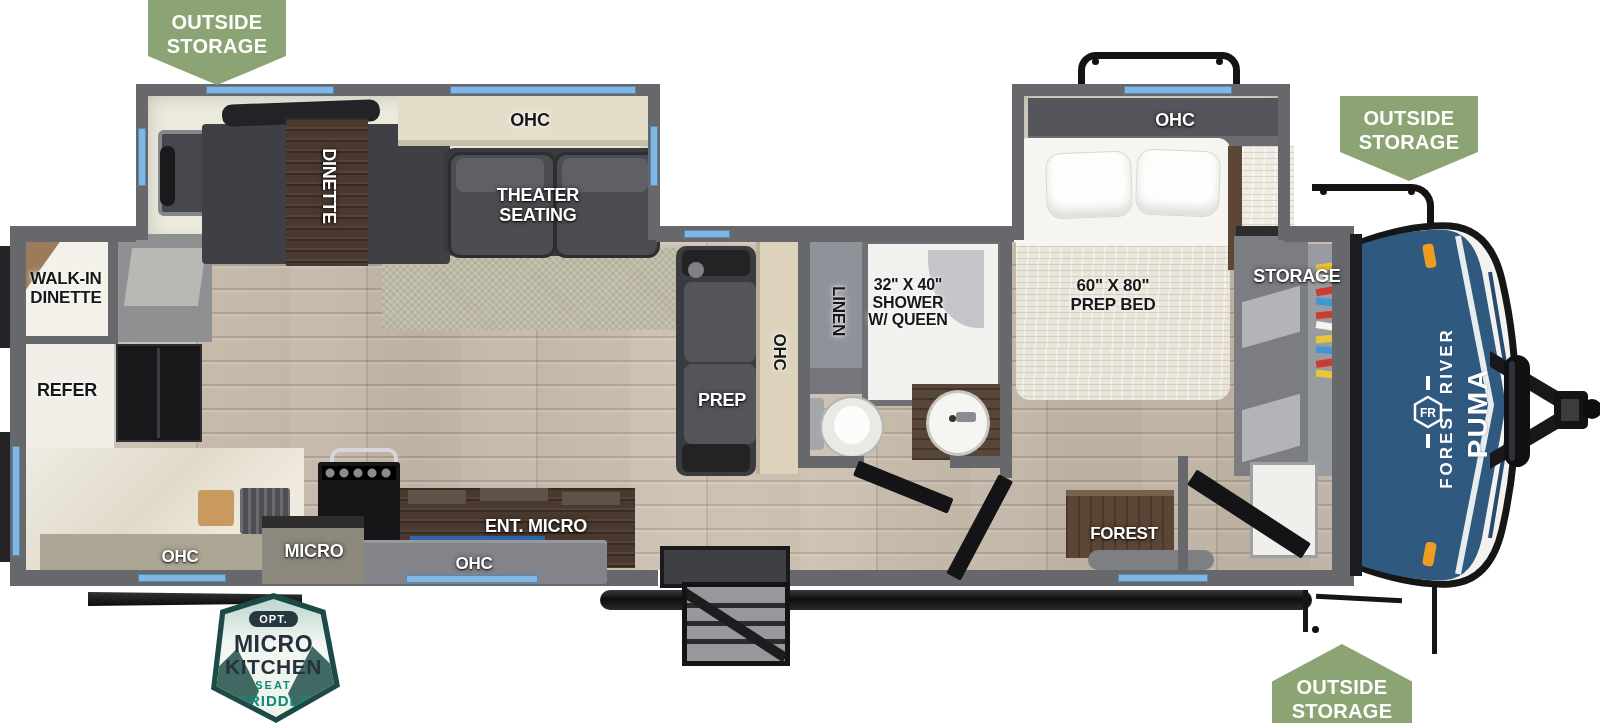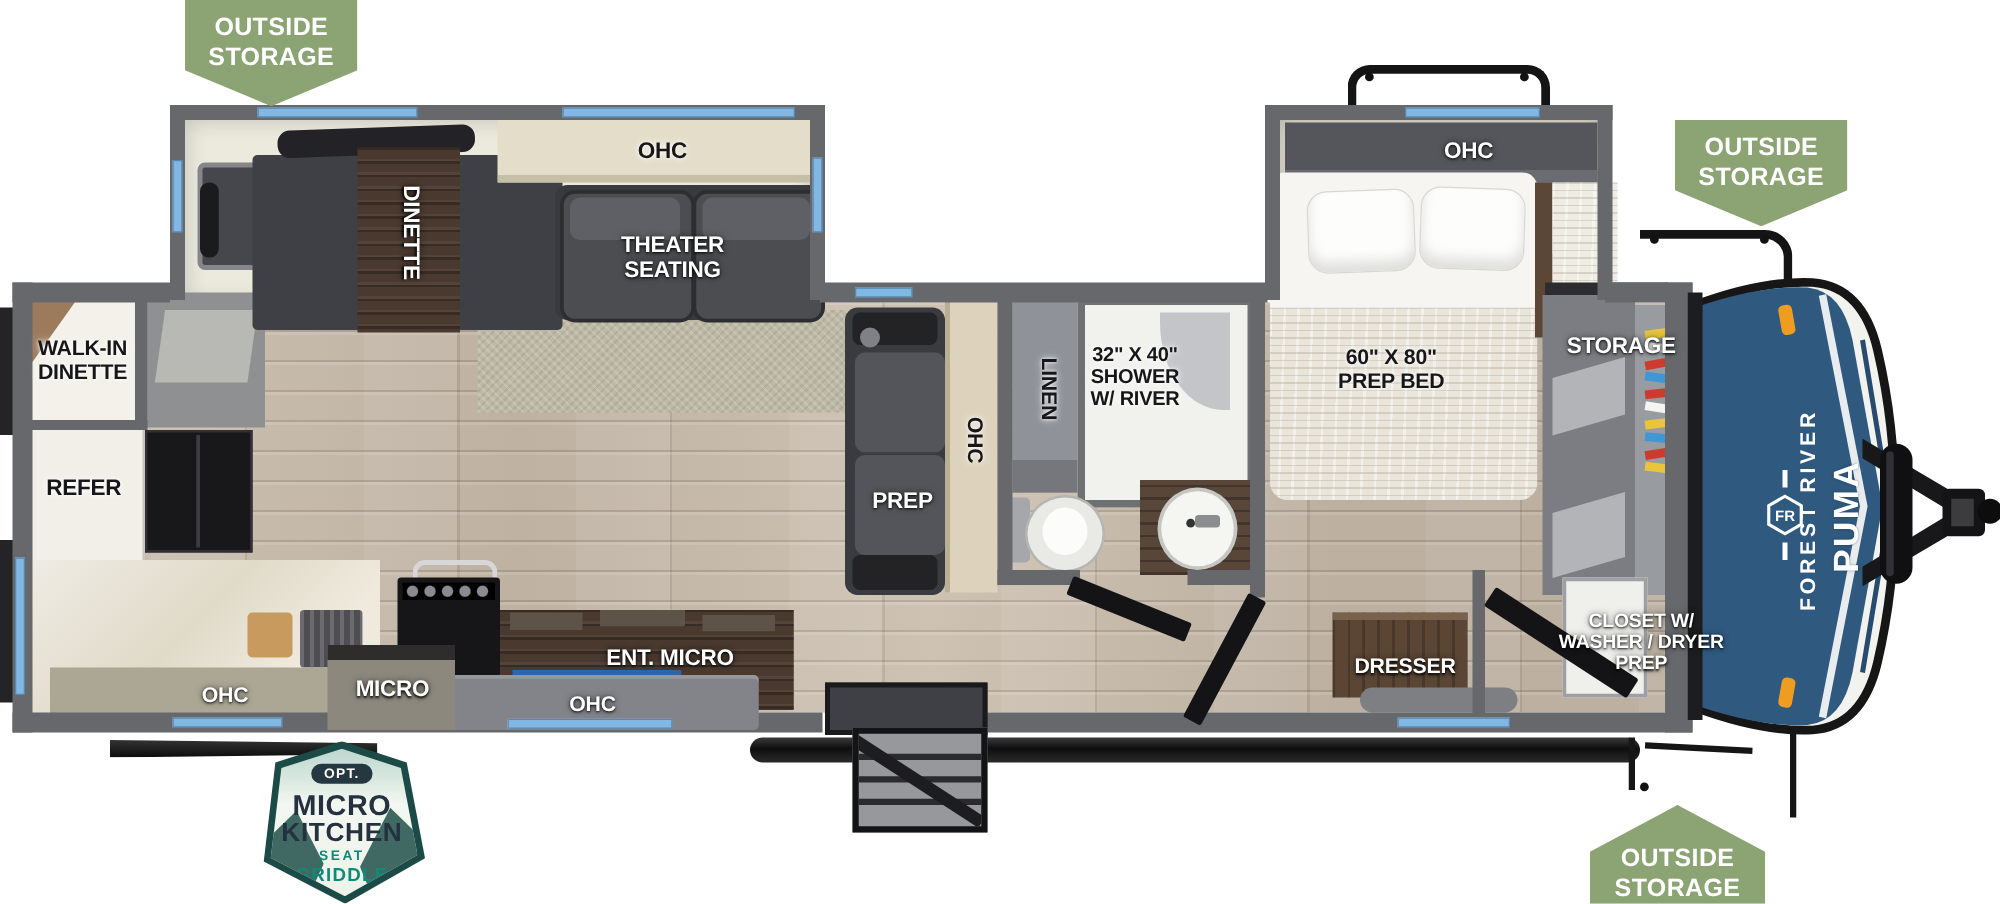--- a/index.html
+++ b/index.html
@@ -236,34 +236,29 @@
   <div class="lbl" style="left:538px;top:206px;font-size:18px;">
     <div>THEATER</div>
     <div>SEATING</div>
   </div>
   <div class="lbl" style="left:722px;top:401px;font-size:18px;">PREP</div>
   <div class="lbl dark r90" style="left:779px;top:352px;">OHC</div>
   <div class="lbl dark r90" style="left:838px;top:311px;">LINEN</div>
   <div class="lbl dark" style="left:908px;top:302px;font-size:16px;">
     <div>32" X 40"</div>
     <div>SHOWER</div>
-    <div>W/ RIVER</div>
+    <div>W/ QUEEN</div>
   </div>
   <div class="lbl" style="left:1175px;top:121px;font-size:18px;">OHC</div>
   <div class="lbl dark" style="left:1113px;top:296px;">
     <div>60" X 80"</div>
     <div>PREP BED</div>
   </div>
   <div class="lbl" style="left:1297px;top:277px;font-size:18px;">STORAGE</div>
-  <div class="lbl" style="left:1124px;top:534px;">DRESSER</div>
-  <div class="lbl" style="left:1313px;top:514px;font-size:15.5px;">
-    <div>CLOSET W/</div>
-    <div>WASHER / DRYER</div>
-    <div>PREP</div>
-  </div>
+  <div class="lbl" style="left:1124px;top:534px;">FOREST</div>
 
   <div class="banner down" style="left:148px;top:0;width:138px;height:74px;">
     <div>OUTSIDE</div>
     <div>STORAGE</div>
   </div>
   <div class="banner down" style="left:1340px;top:96px;width:138px;height:74px;">
     <div>OUTSIDE</div>
     <div>STORAGE</div>
   </div>
   <div class="banner up" style="left:1272px;top:644px;width:140px;height:78px;">

